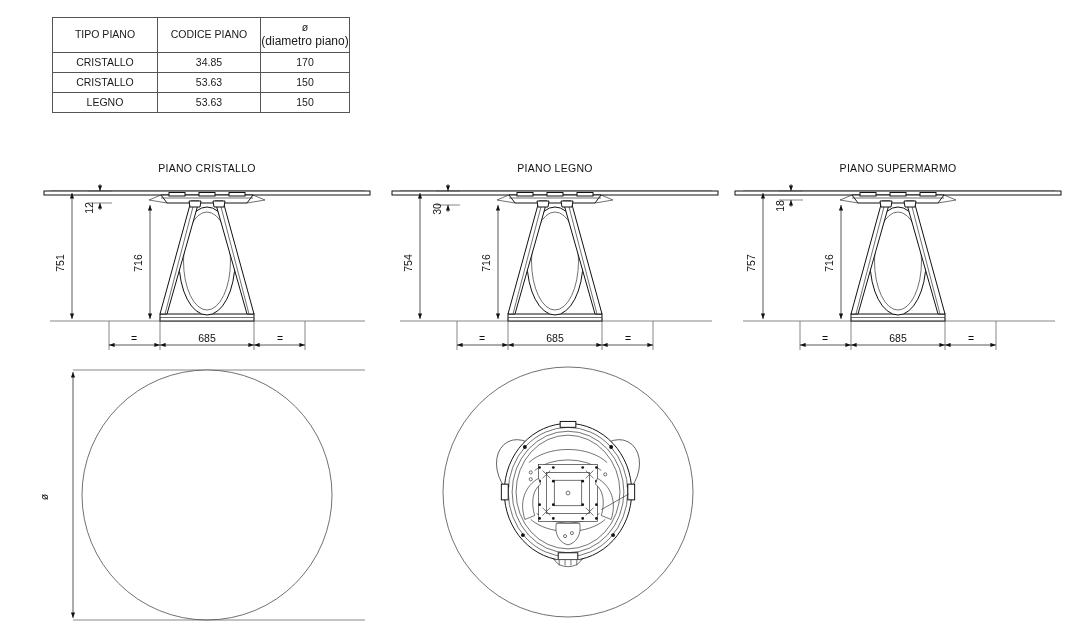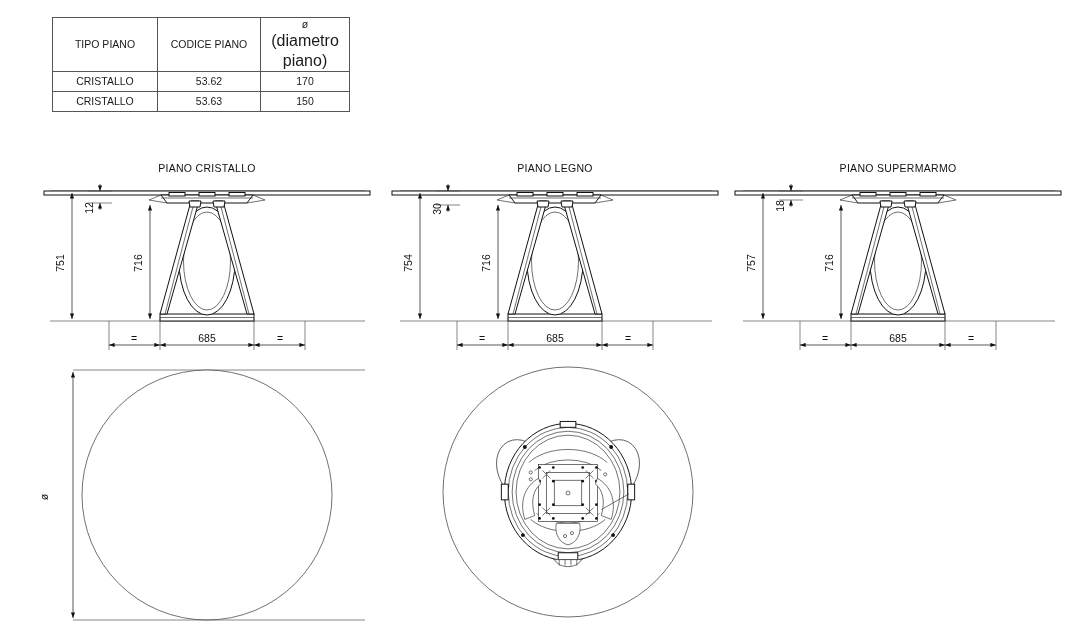--- a/index.html
+++ b/index.html
@@ -11,21 +11,21 @@
   #spec-table{position:absolute;left:52px;top:17px;border-collapse:collapse;}
   #spec-table td,#spec-table th{
       border:1px solid #555;font-weight:normal;text-align:center;
       font-size:10.5px;padding:0;line-height:1.25;}
   #spec-table th{height:34px;}
   #spec-table td{height:19px;margin-left:8px;}
   .c-tipo{width:104px;}
   .c-cod{width:102px;}
   .c-dia{width:88px;}
   .dia-sym{display:block;font-size:10.5px;}
-  .dia-sub{display:block;font-size:16px;}
+  .dia-sub{display:block;font-size:12px;}
 
   
   svg.dw{position:absolute;left:0;top:0;width:1069px;height:632px;
          overflow:visible;}
   svg.dw text{font-family:"Liberation Sans","DejaVu Sans",sans-serif;
          font-size:10.5px;fill:#111;}
   .vtxt{font-size:10.5px;}
   .ttl{font-size:10.5px;letter-spacing:.3px;}
   .ln{stroke:#111;fill:none;stroke-width:1;}
   .ln-thin{stroke:#333;fill:none;stroke-width:.7;}
@@ -45,25 +45,30 @@
         <th class="c-cod">CODICE PIANO</th>
         <th class="c-dia">
           <span class="dia-sym">ø</span>
           <span class="dia-sub">(diametro piano)</span>
         </th>
       </tr>
     </thead>
     <tbody>
       <tr>
         <td>CRISTALLO</td>
-        <td>53.62</td>
+        <td>34.85</td>
         <td>170</td>
       </tr>
       <tr>
         <td>CRISTALLO</td>
+        <td>53.63</td>
+        <td>150</td>
+      </tr>
+      <tr>
+        <td>LEGNO</td>
         <td>53.63</td>
         <td>150</td>
       </tr>
     </tbody>
   </table>
 
   <svg class="dw" viewBox="0 0 1069 632">
     <defs>
       <marker id="ar" markerWidth="9" markerHeight="9" refX="8" refY="3" orient="auto" markerUnits="strokeWidth">
         <path d="M0,0 L8,3 L0,6 z" fill="#111"></path>

